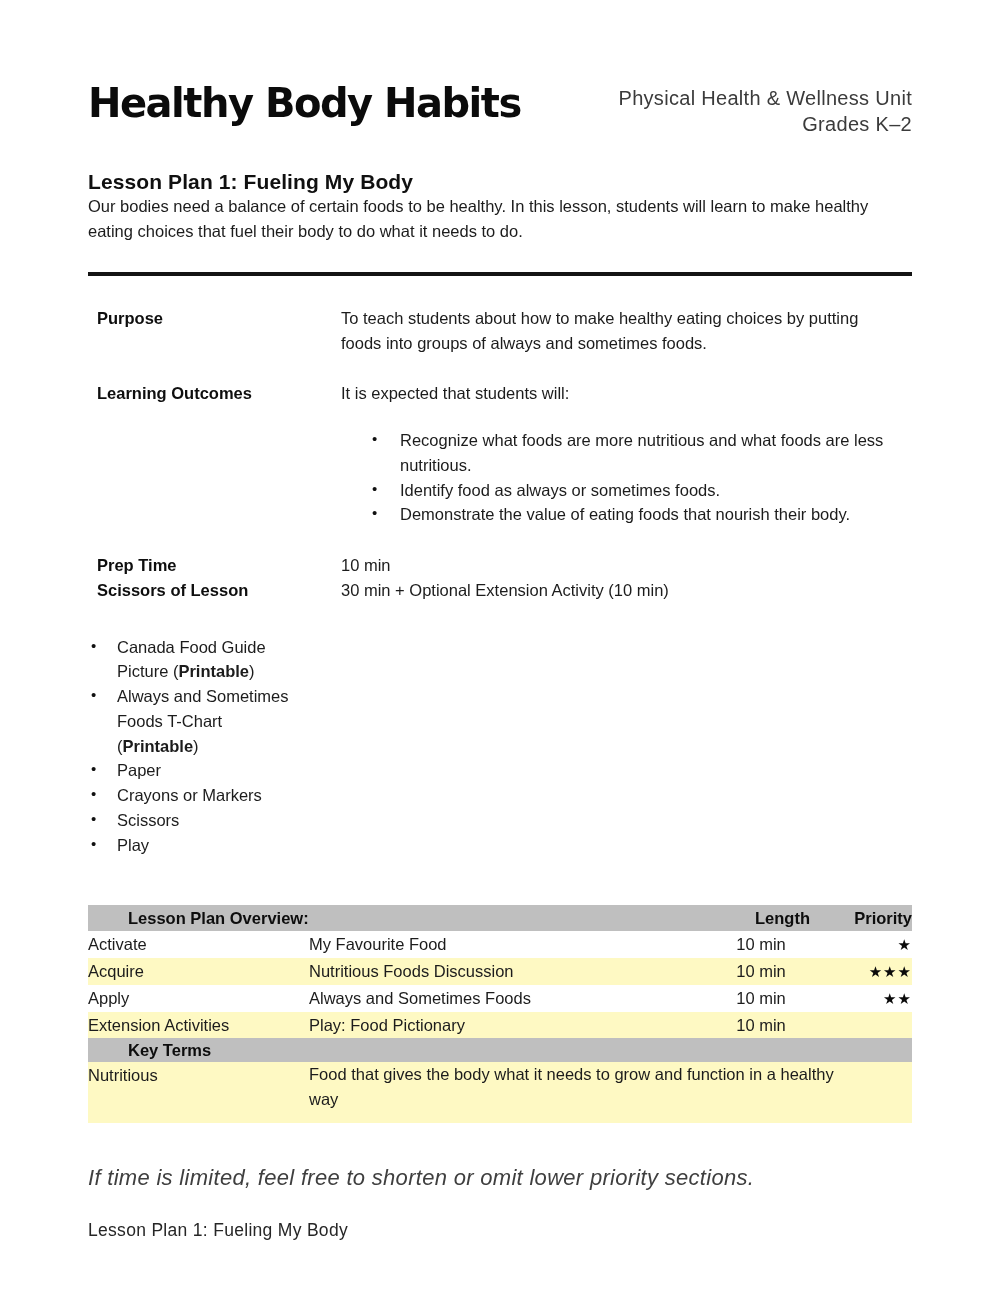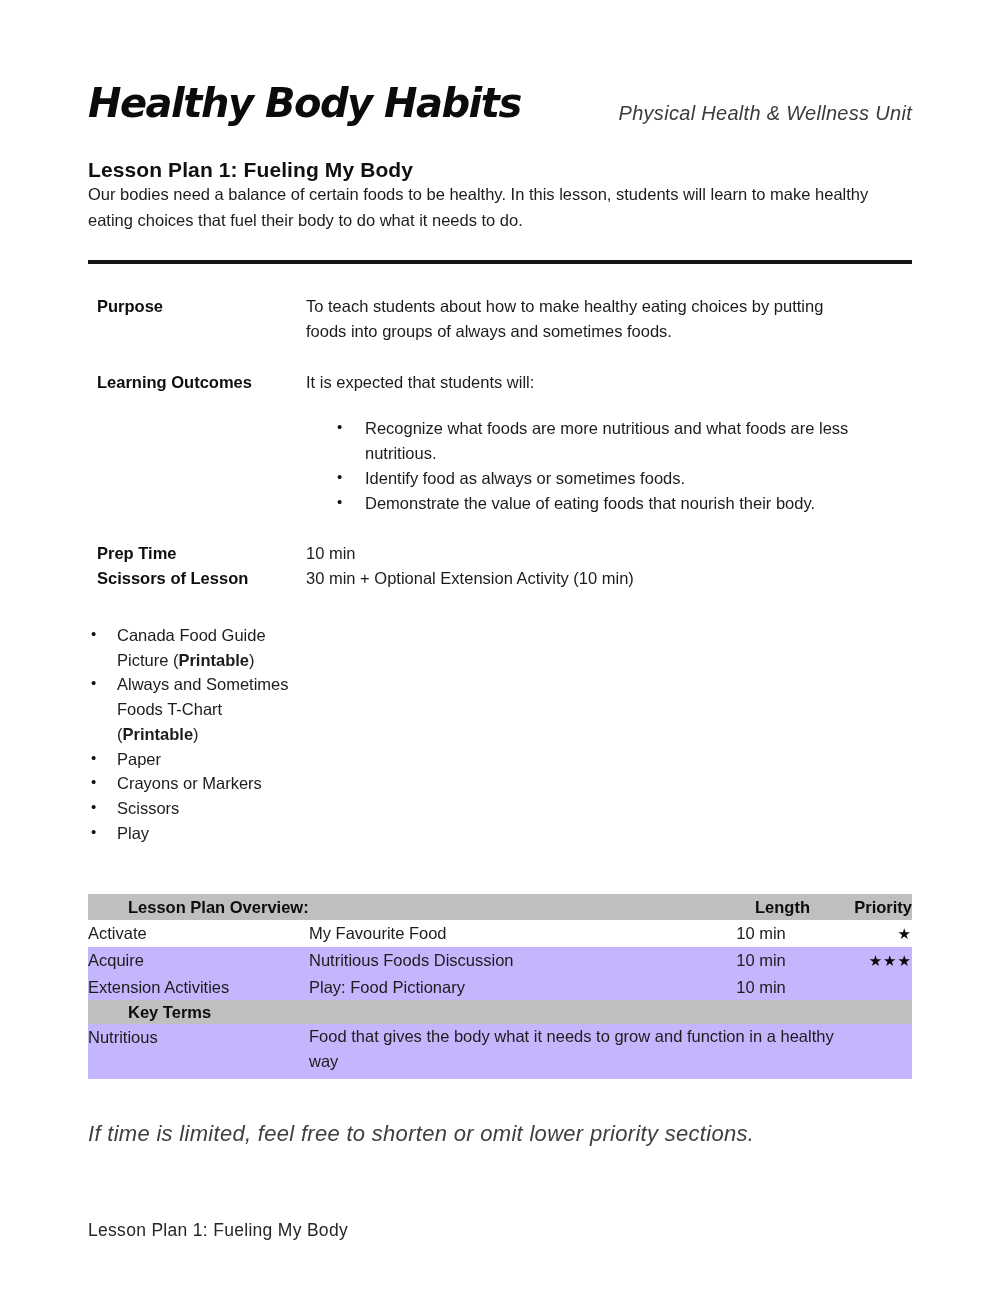--- a/index.html
+++ b/index.html
@@ -7,21 +7,21 @@
   body {
     width:1000px; height:1294px;
     position:relative;
     font-family:"Liberation Sans", sans-serif;
     color:#212121;
     overflow:hidden;
   }
   .page { padding:80px 88px 0 88px; }
 
   
-  .header { display:flex; justify-content:space-between; align-items:flex-end;font-style:italic; }
+  .header { display:flex; justify-content:space-between; align-items:flex-start; }
   .doc-title {
     font-family:"DejaVu Sans", sans-serif;
     font-weight:bold;
     font-size:40px;
     letter-spacing:-1.5px;
     color:#0b0b0b;
     line-height:1.15;
   }
   .unit-info {
     text-align:right;
@@ -48,21 +48,21 @@
   }
   .rule {
     margin-top:27px;
     height:4px;
     background:#141414;
     border:none;
   }
 
   
   .details { font-size:16.5px; line-height:1.5; color:#1c1c1c; }
-  .drow { display:grid; grid-template-columns:218px 1fr; }
+  .drow { display:grid; grid-template-columns:218px 1fr;gap:35px; }
   .dlabel { font-weight:bold; color:#0e0e0e; padding-left:9px; }
   .row-purpose   { margin-top:30px; }
   .row-outcomes  { margin-top:26px; }
   .row-prep      { margin-top:26px; }
   .row-materials { margin-top:32px; }
   .purpose-text  { max-width:545px; }
 
   ul.blist { list-style:none; }
   ul.outcomes { margin-top:22px; max-width:560px; }
   li.bitem { position:relative; line-height:1.5; }
@@ -85,27 +85,27 @@
   col.c1 { width:221px; }
   col.c2 { width:auto; }
   col.c3 { width:92px; }
   col.c4 { width:105px; }
   tr.hdr td {
     background:#bfbfbf;
     font-weight:bold;
     color:#0d0d0d;
     padding-left:40px;
   }
-  tr.stripe td { background:#c4b5fd; }
+  tr.stripe td { background:#fef9c3; }
   td.first { padding-left:9px; }
   td.num { text-align:center; }
   td.pr  { text-align:right; padding-right:9px; }
   .stars { letter-spacing:1px; font-family:"DejaVu Sans", sans-serif; font-size:15px; color:#0a0a0a; }
   tr.ktHdr td { line-height:24px; }
-  .definition { max-width:545px; line-height:25px; padding-bottom:5px; }
+  .definition { max-width:545px; line-height:25px; padding-bottom:11px; }
 
   
   .note {
     margin-top:42px;
     font-style:italic;
     font-weight:300;
     font-size:22px;
     letter-spacing:0.3px;
     color:#3f3f3f;
   }
@@ -120,20 +120,21 @@
 </style>
 </head>
 <body>
 
 <div class="page">
 
   <div class="header">
     <div class="doc-title">Healthy Body Habits</div>
     <div class="unit-info">
       <div>Physical Health &amp; Wellness Unit</div>
+      <div>Grades K–2</div>
     </div>
   </div>
 
   <div class="lesson-heading">Lesson Plan 1: Fueling My Body</div>
 
   <p class="intro">Our bodies need a balance of certain foods to be healthy. In this lesson, students will learn to make healthy eating choices that fuel their body to do what it needs to do.</p>
 
   <hr class="rule">
 
   <div class="details">
@@ -196,20 +197,26 @@
         <td>My Favourite Food</td>
         <td class="num">10 min</td>
         <td class="pr"><span class="stars">★</span></td>
       </tr>
       <tr class="stripe">
         <td class="first">Acquire</td>
         <td>Nutritious Foods Discussion</td>
         <td class="num">10 min</td>
         <td class="pr"><span class="stars">★★★</span></td>
       </tr>
+      <tr>
+        <td class="first">Apply</td>
+        <td>Always and Sometimes Foods</td>
+        <td class="num">10 min</td>
+        <td class="pr"><span class="stars">★★</span></td>
+      </tr>
       <tr class="stripe">
         <td class="first">Extension Activities</td>
         <td>Play: Food Pictionary</td>
         <td class="num">10 min</td>
         <td class="pr"><span class="stars"></span></td>
       </tr>
       <tr class="hdr ktHdr">
         <td class="first" colspan="4">Key Terms</td>
       </tr>
       <tr class="stripe">

